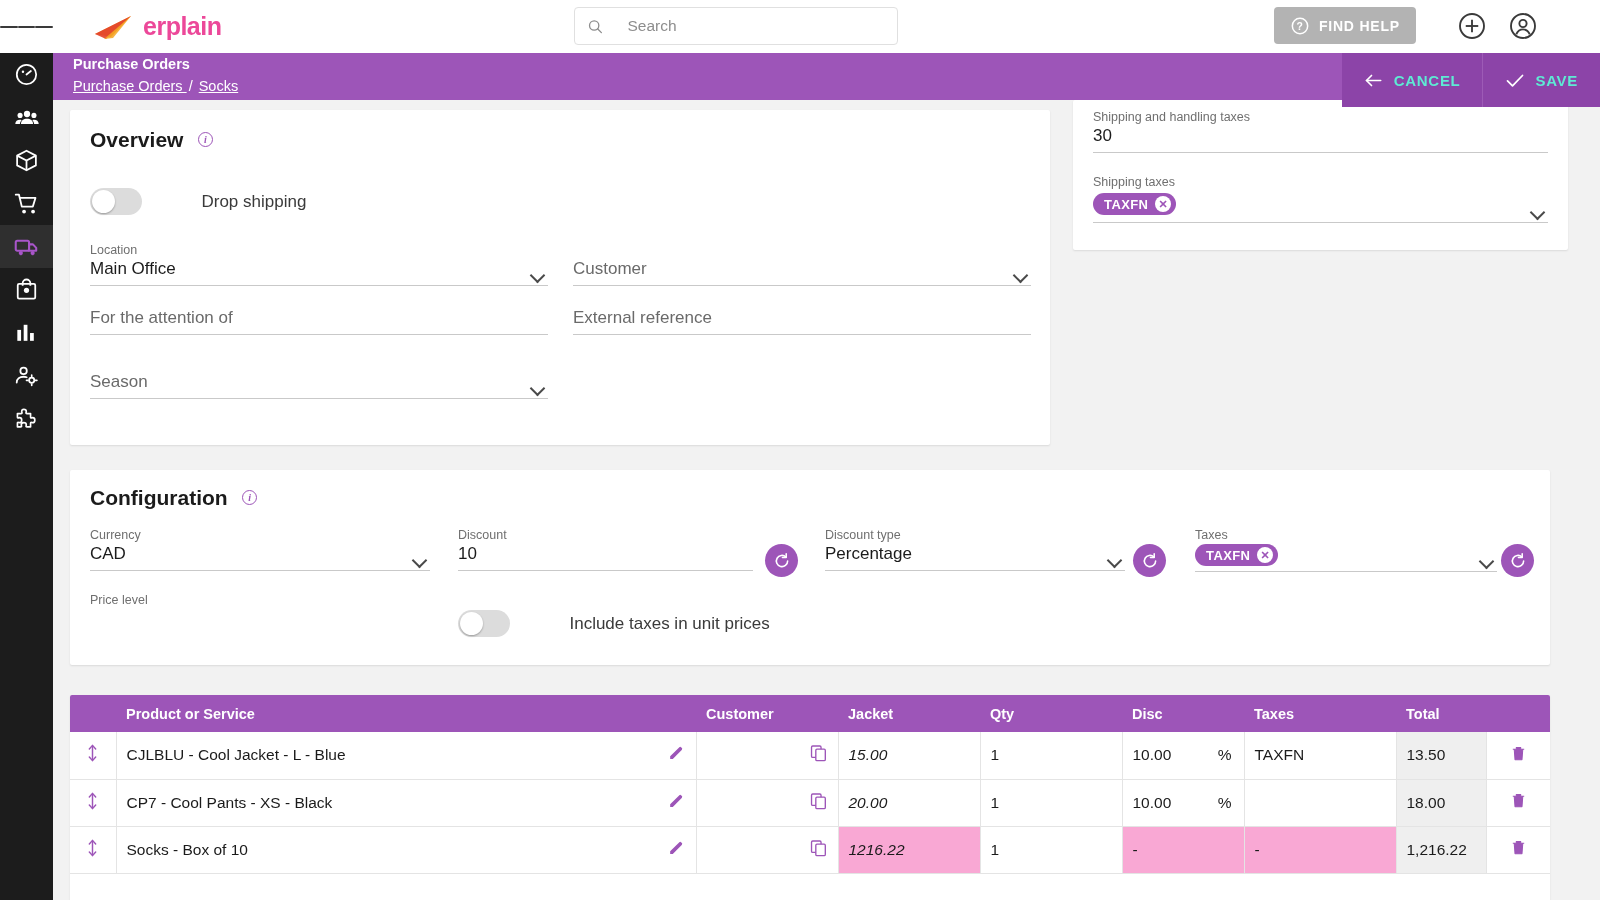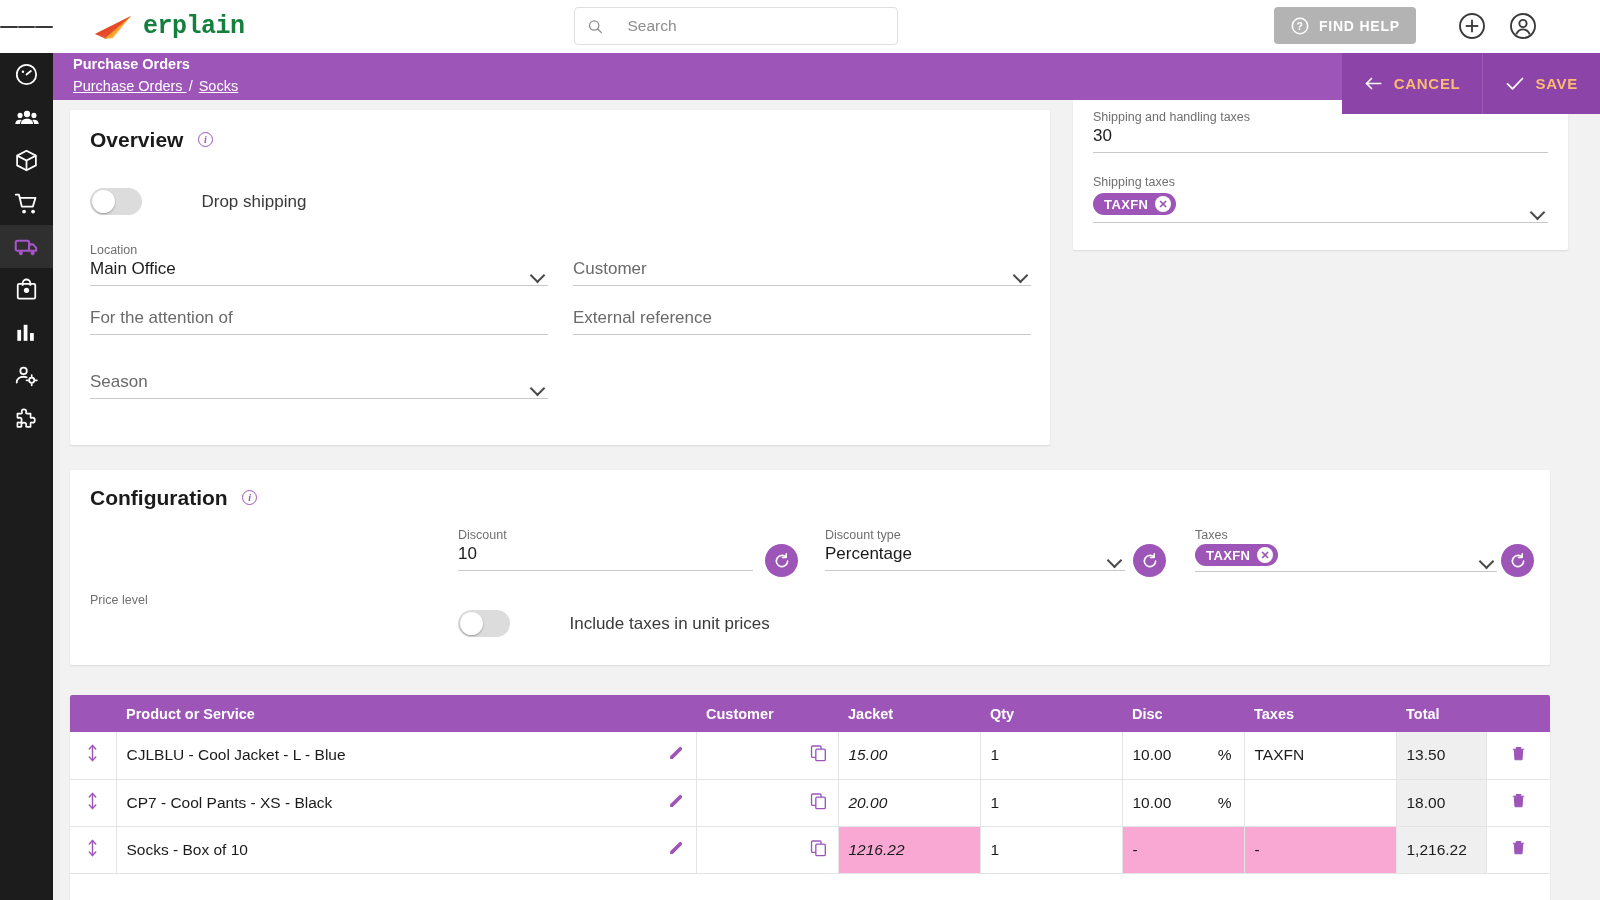--- a/index.html
+++ b/index.html
@@ -16,21 +16,21 @@
     position: absolute; top: 0; left: 0; width: 1600px; height: 53px;
     background: #ffffff; display: flex; align-items: center;
     z-index: 40;
   }
   .hamburger {
     width: 53px; height: 53px; display: flex; align-items: center; justify-content: center;
     cursor: pointer;
   }
   .hamburger span { display:block; width:22px; height:2px; background:#3a3a3a; margin:2.6px 0; border-radius:1px;}
   .logo-wrap { display:flex; align-items:center; margin-left: 38px; height:53px;}
-  .logo-text { font-size: 25px; font-weight: 700; color: #15803d; letter-spacing:-0.5px; margin-left:4px;font-family:Liberation Mono, monospace;}
+  .logo-text { font-size: 25px; font-weight: 700; color: #ec4899; letter-spacing:-0.5px; margin-left:4px;}
   .search-box {
     position: absolute; left: 574px; top: 7px; width: 324px; height: 38px;
     border: 1px solid #e0e0e0; border-radius: 4px; background: #fff;
     display: flex; align-items: center; padding: 0 12px;
   }
   .search-input {
     border: none; outline: none; font-size: 15.5px; color: #666; margin-left: 24px;
     width: 100%; font-family: "Liberation Sans", sans-serif; background: transparent;
   }
   .search-input::placeholder { color: #8d8d8d; }
@@ -68,22 +68,22 @@
     position: absolute; left: 20px; top: 3px; color: #fff;
     font-size: 14.5px; font-weight: 700;
   }
   .ph-crumbs {
     position: absolute; left: 20px; top: 25px; font-size: 14.5px; color: #fff;
   }
   .ph-crumbs a { color: #fff; text-decoration: underline; cursor:pointer;}
   .ph-crumbs .sep { text-decoration: none; padding: 0 2px;}
   .ph-actions { position: absolute; right: 0; top: 0; display: flex; height: 47px; }
   .ph-btn {
-    display: flex; align-items: center; gap: 10px; padding: 0 22px; height: 61px;
-    background: #8c44a8; color: #fdba74; font-size: 15px; font-weight: 700;
+    display: flex; align-items: center; gap: 10px; padding: 0 22px; height: 54px;
+    background: #8c44a8; color: #5eead4; font-size: 15px; font-weight: 700;
     letter-spacing: 0.7px; border: none; cursor: pointer;
     font-family: "Liberation Sans", sans-serif;
   }
   .ph-btn + .ph-btn { border-left: 1px solid #9d5bb6; }
 
   
   .content { position: absolute; top: 100px; left: 53px; width: 1547px; height: 800px; }
 
   .card { background:#fff; border-radius: 2px; box-shadow: 0 1px 2px rgba(0,0,0,.10); }
 
@@ -385,20 +385,27 @@
       </div>
     </div>
   </div>
 
   <div class="card card-config">
     <div style="position:absolute; left:20px; top:16px;">
       <span class="card-title">Configuration</span>
       <span class="info-dot">i</span>
     </div>
 
+    <div class="field" style="left:20px; top:58px; width:340px;">
+      <span class="lbl">Currency</span>
+      <div class="underline" style="position:relative;">
+        <input class="val" value="CAD" readonly="" style="">
+        <span class="chev"></span>
+      </div>
+    </div>
 
     <div class="field" style="left:388px; top:58px; width:295px;">
       <span class="lbl">Discount</span>
       <div class="underline">
         <input class="val" value="10" style="">
       </div>
     </div>
     <button class="refresh-btn" style="left:695px; top:74px;">
       <svg width="18" height="18" viewBox="0 0 24 24">
         <path d="M19.5 12a7.5 7.5 0 1 1-2.3-5.4" fill="none" stroke="#fff" stroke-width="2.1" stroke-linecap="round"></path>

